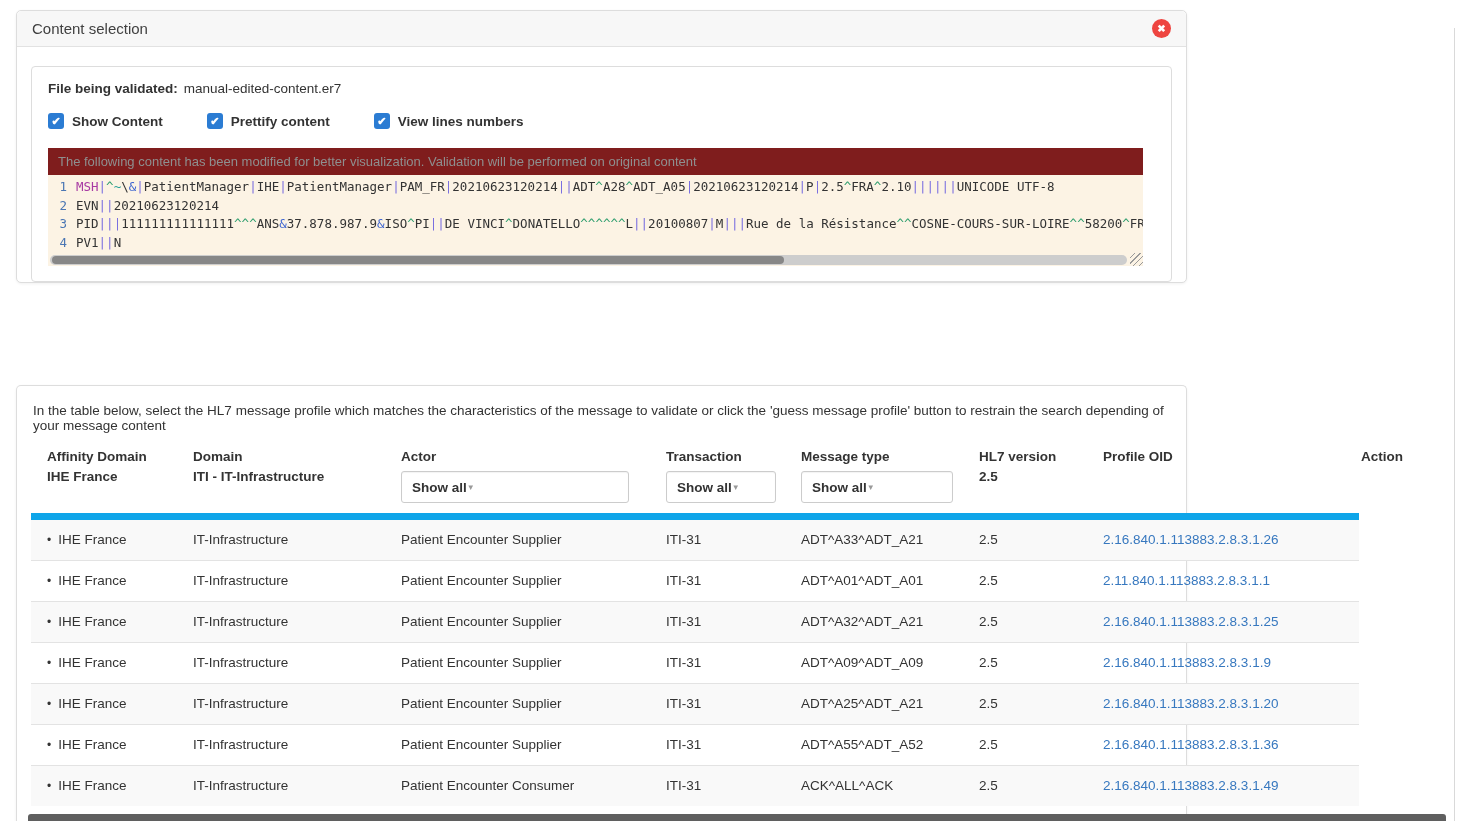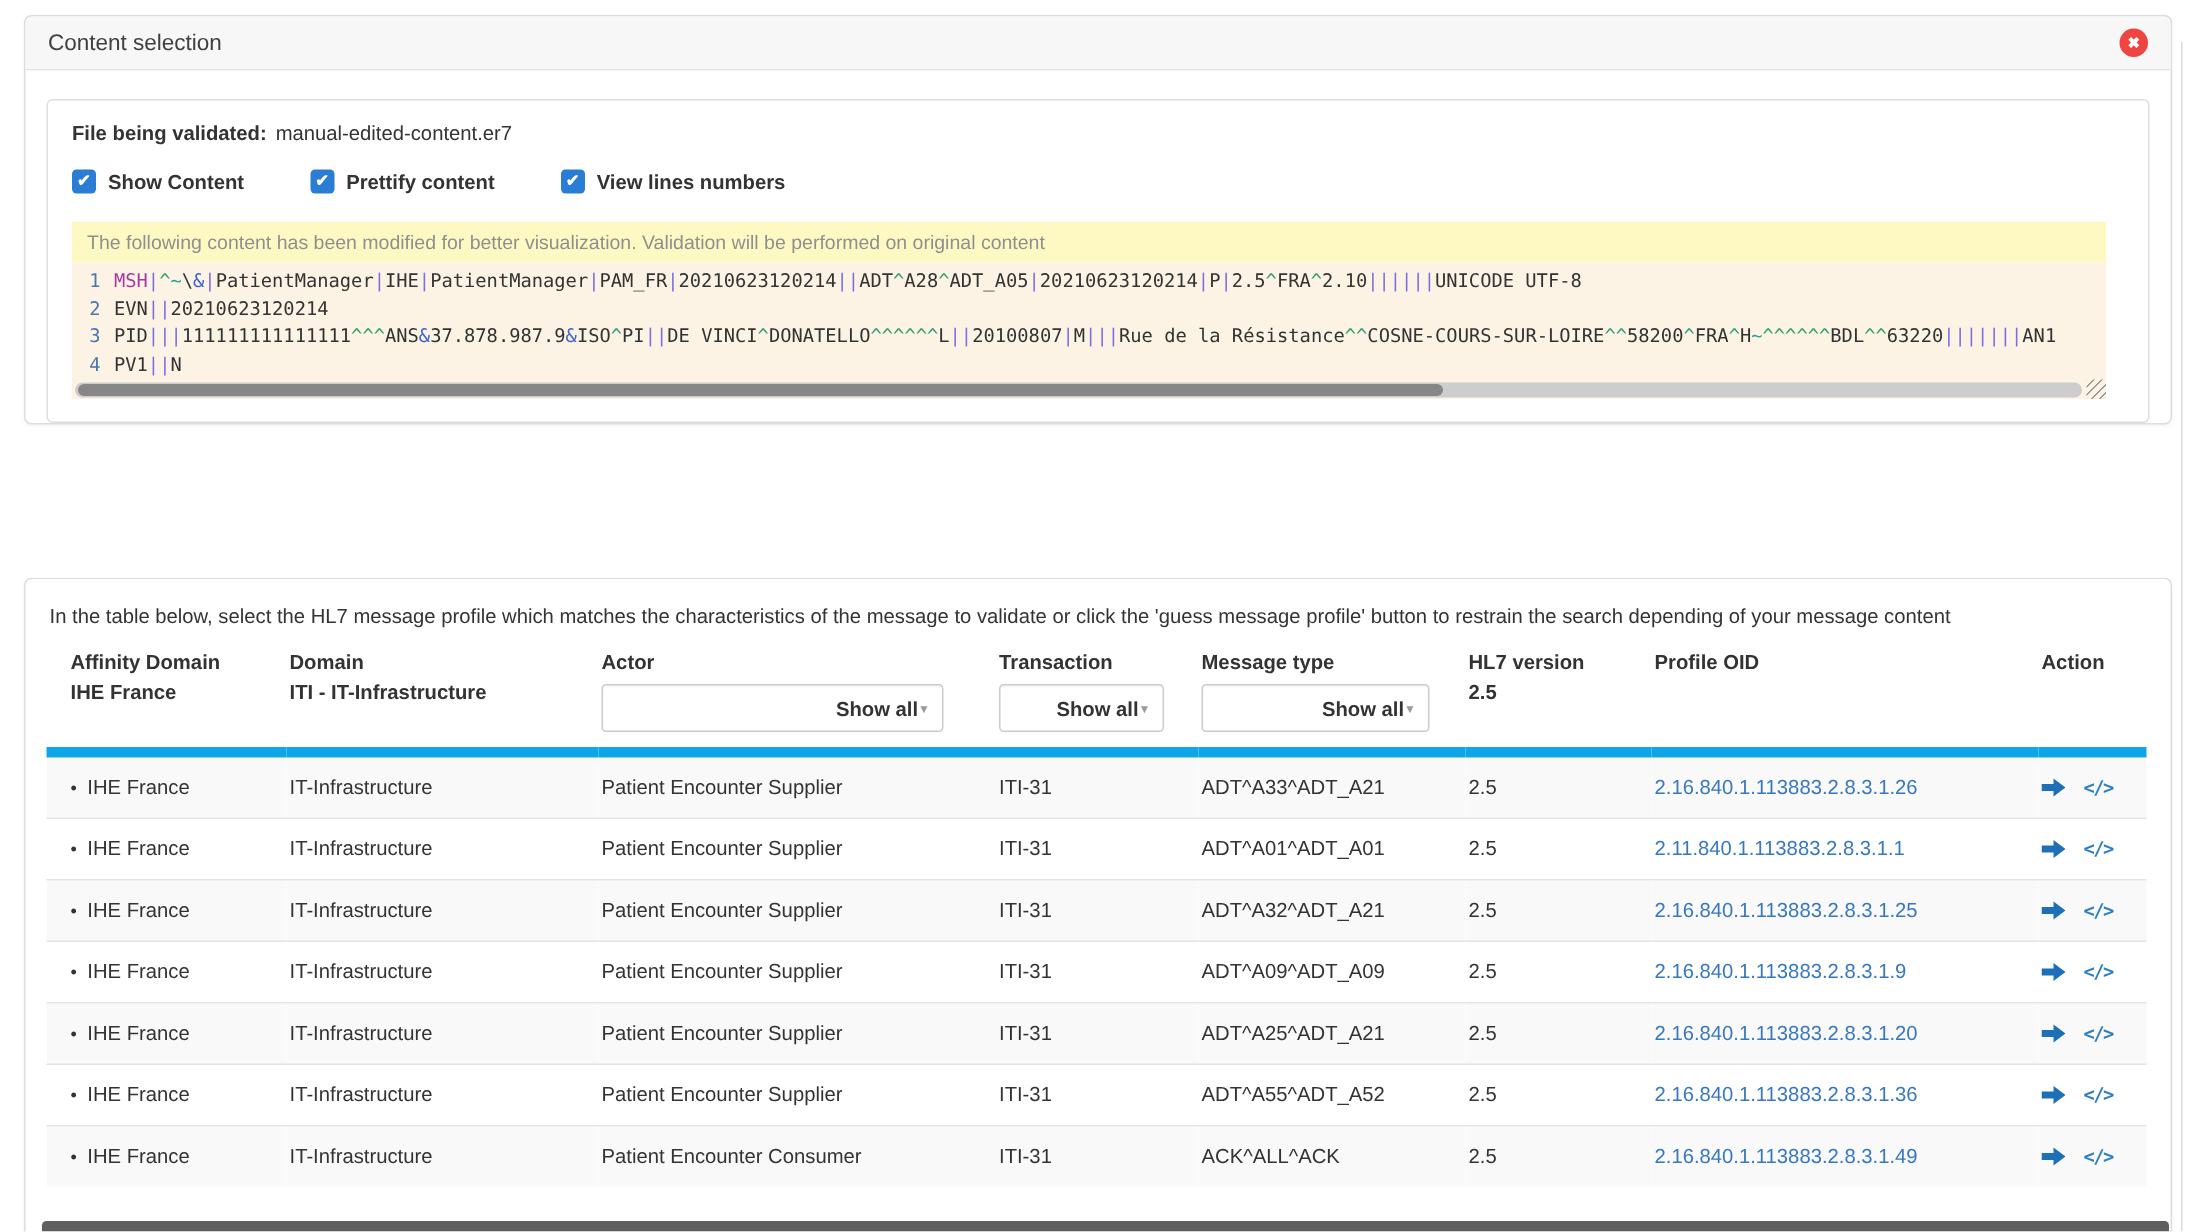--- a/index.html
+++ b/index.html
@@ -1,19 +1,19 @@
 <!DOCTYPE html>
 <html><head>
 <meta charset="utf-8">
 <style>
   * { margin:0; padding:0; box-sizing:border-box; }
   html,body { width:1462px; height:821px; overflow:hidden; background:#fff;
     font-family:"Liberation Sans", sans-serif; color:#333; position:relative; }
 
-  .panel { position:absolute; left:16px; width:1432px; background:#fff;
+  .panel { position:absolute; left:16px; width:1171px; background:#fff;
     border:1px solid #ddd; border-radius:5px; box-shadow:0 1px 3px rgba(0,0,0,.06); }
   #panel-content { top:10px; }
   #panel-profiles { top:385px; height:520px; border-radius:5px 5px 0 0; border-bottom:none; }
 
   .panel-header { background:#f7f7f7; border-bottom:1px solid #e2e2e2;
     border-radius:5px 5px 0 0; padding:8px 15px; font-size:15px; color:#404040;
     display:flex; align-items:center; justify-content:space-between; min-height:36px; }
   .close-btn { width:19px; height:19px; border-radius:50%; background:#ee4540;
     color:#fff; font-size:10px; display:flex; align-items:center; justify-content:center;
     cursor:pointer; font-weight:bold; }
@@ -22,21 +22,21 @@
   .inner-box { border:1px solid #ddd; border-radius:4px; padding:14px 28px 15px 16px; }
   .file-line { font-size:13.5px; margin-bottom:17px; }
   .file-line b { margin-right:6px; }
 
   .cb-row { display:flex; gap:44px; margin-bottom:19px; }
   .cb-item { display:flex; align-items:center; font-size:13.5px; font-weight:bold; }
   .cb-box { width:16px; height:16px; background:#2b7cd3; border-radius:3px; color:#fff;
     font-size:11px; line-height:16px; text-align:center; margin-right:8px; cursor:pointer; }
 
   .viewer { position:relative; }
-  .notice { background:#fef9c3; color:#8f8f8f; font-size:13px; padding:6px 10px; }
+  .notice { background:#7f1d1d; color:#8f8f8f; font-size:13px; padding:6px 10px; }
   .code { background:#fcf3e4; padding:3px 0 2px 4px; overflow:hidden;
     font-family:"DejaVu Sans Mono", monospace; font-size:12.5px; line-height:18.5px; }
   .code-line { white-space:pre; }
   .ln { display:inline-block; min-width:15px; text-align:right; margin-right:9px; color:#4a76b3; }
   .tk-seg   { color:#a83aa3; }
   .tk-pipe  { color:#7a6fe0; }
   .tk-caret { color:#2f9e6e; }
   .tk-amp   { color:#3c64d0; }
   .tk-tilde { color:#2aa198; }
   .scroll-row { height:12px; background:#fcf3e4; position:relative; padding:1px 16px 0 2px; }
@@ -53,21 +53,21 @@
 
   .p2-body { padding:17px 16px 0 14px; }
   .description { font-size:13.5px; color:#333; margin-bottom:13px; padding-left:2px; }
 
   table { width:100%; border-collapse:collapse; font-size:13.5px; table-layout:fixed; }
   th { text-align:left; font-weight:bold; color:#333; vertical-align:top;
     padding:3px 8px 10px 2px; border-bottom:7px solid #0ea5e9; }
   th.first, td.first { padding-left:16px; }
   .h-sub { margin-top:5px; }
   .select { margin-top:7px; border:1px solid #ccc; border-radius:3px; background:#fff;
-    height:32px; display:flex; align-items:center; justify-content:flex-end;
+    height:32px; display:flex; align-items:center; justify-content:flex-start;
     padding:0 8px 0 10px; font-weight:bold; cursor:pointer; box-shadow:inset 0 1px 1px rgba(0,0,0,.05); }
   .select .caret { color:#9a9a9a; font-size:8px; }
   .sel-actor { width:228px; } .sel-trans { width:110px; } .sel-msg { width:152px; }
 
   td { padding:12px 8px 13px 2px; border-top:1px solid #e3e3e3; color:#333;
     white-space:nowrap; overflow:hidden; }
   tbody tr:nth-child(odd) { background:#f9f9f9; }
   .bullet { margin-right:7px; font-size:12px; }
   .oid-link { color:#3778bf; text-decoration:none; cursor:pointer; }
   .cell-action { display:flex; align-items:center; gap:12px; }

